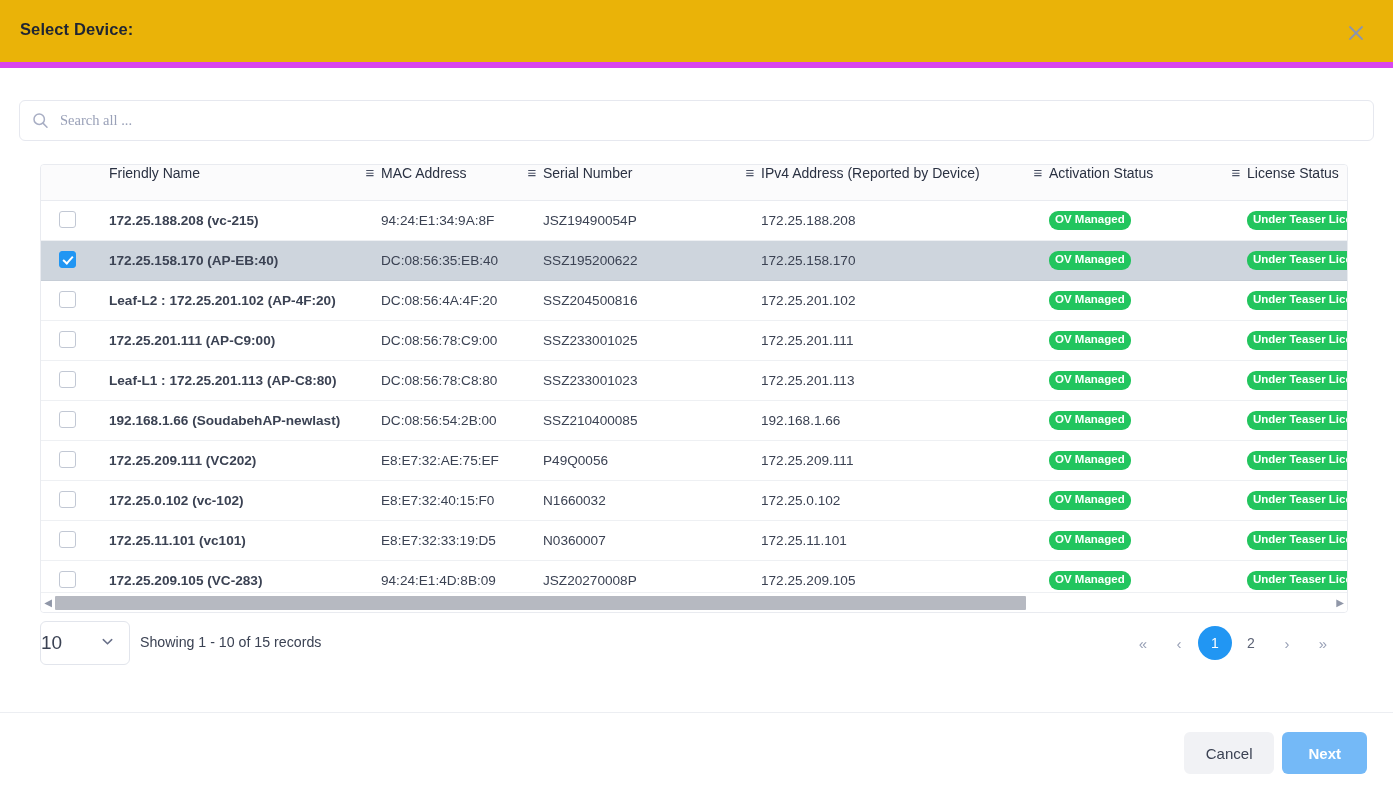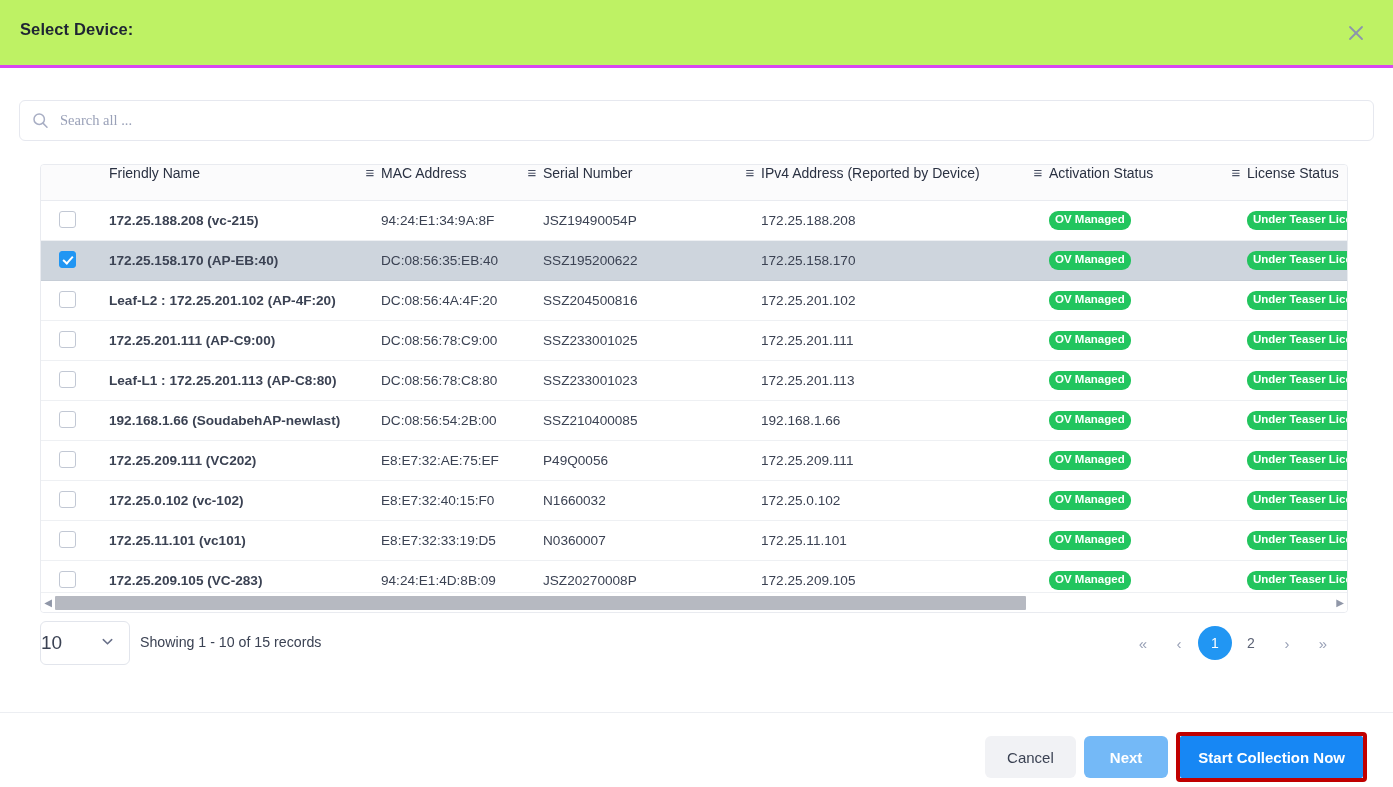--- a/index.html
+++ b/index.html
@@ -9,22 +9,22 @@
     background: #ffffff;
     font-family: "Liberation Sans", sans-serif;
     color: #2a3142;
     overflow: hidden;
   }
 
   
   .dlg-header {
     position: absolute; top: 0; left: 0;
     width: 1393px; height: 68px;
-    border-bottom: 3px solid #d946ef;
-    background: #bef264;
+    border-bottom: 6px solid #d946ef;
+    background: #eab308;
   }
   .dlg-title {
     position: absolute; left: 20px; top: 20px;
     font-size: 16.5px; font-weight: bold; color: #1f2533;
     letter-spacing: .1px;
   }
   .close-btn {
     position: absolute; right: 26px; top: 22px;
     width: 22px; height: 22px; cursor: pointer;
     color: #8c94ad;
@@ -396,16 +396,13 @@
       <div class="pg">2</div>
       <div class="pg arrow">›</div>
       <div class="pg arrow">»</div>
     </div>
 </div>
 
 <div class="act-divider"></div>
 <div class="actions">
   <button class="btn btn-cancel">Cancel</button>
   <button class="btn btn-next">Next</button>
-  <span class="btn-primary-wrap">
-    <button class="btn btn-primary">Start Collection Now</button>
-  </span>
 </div>
 
 </body></html>

